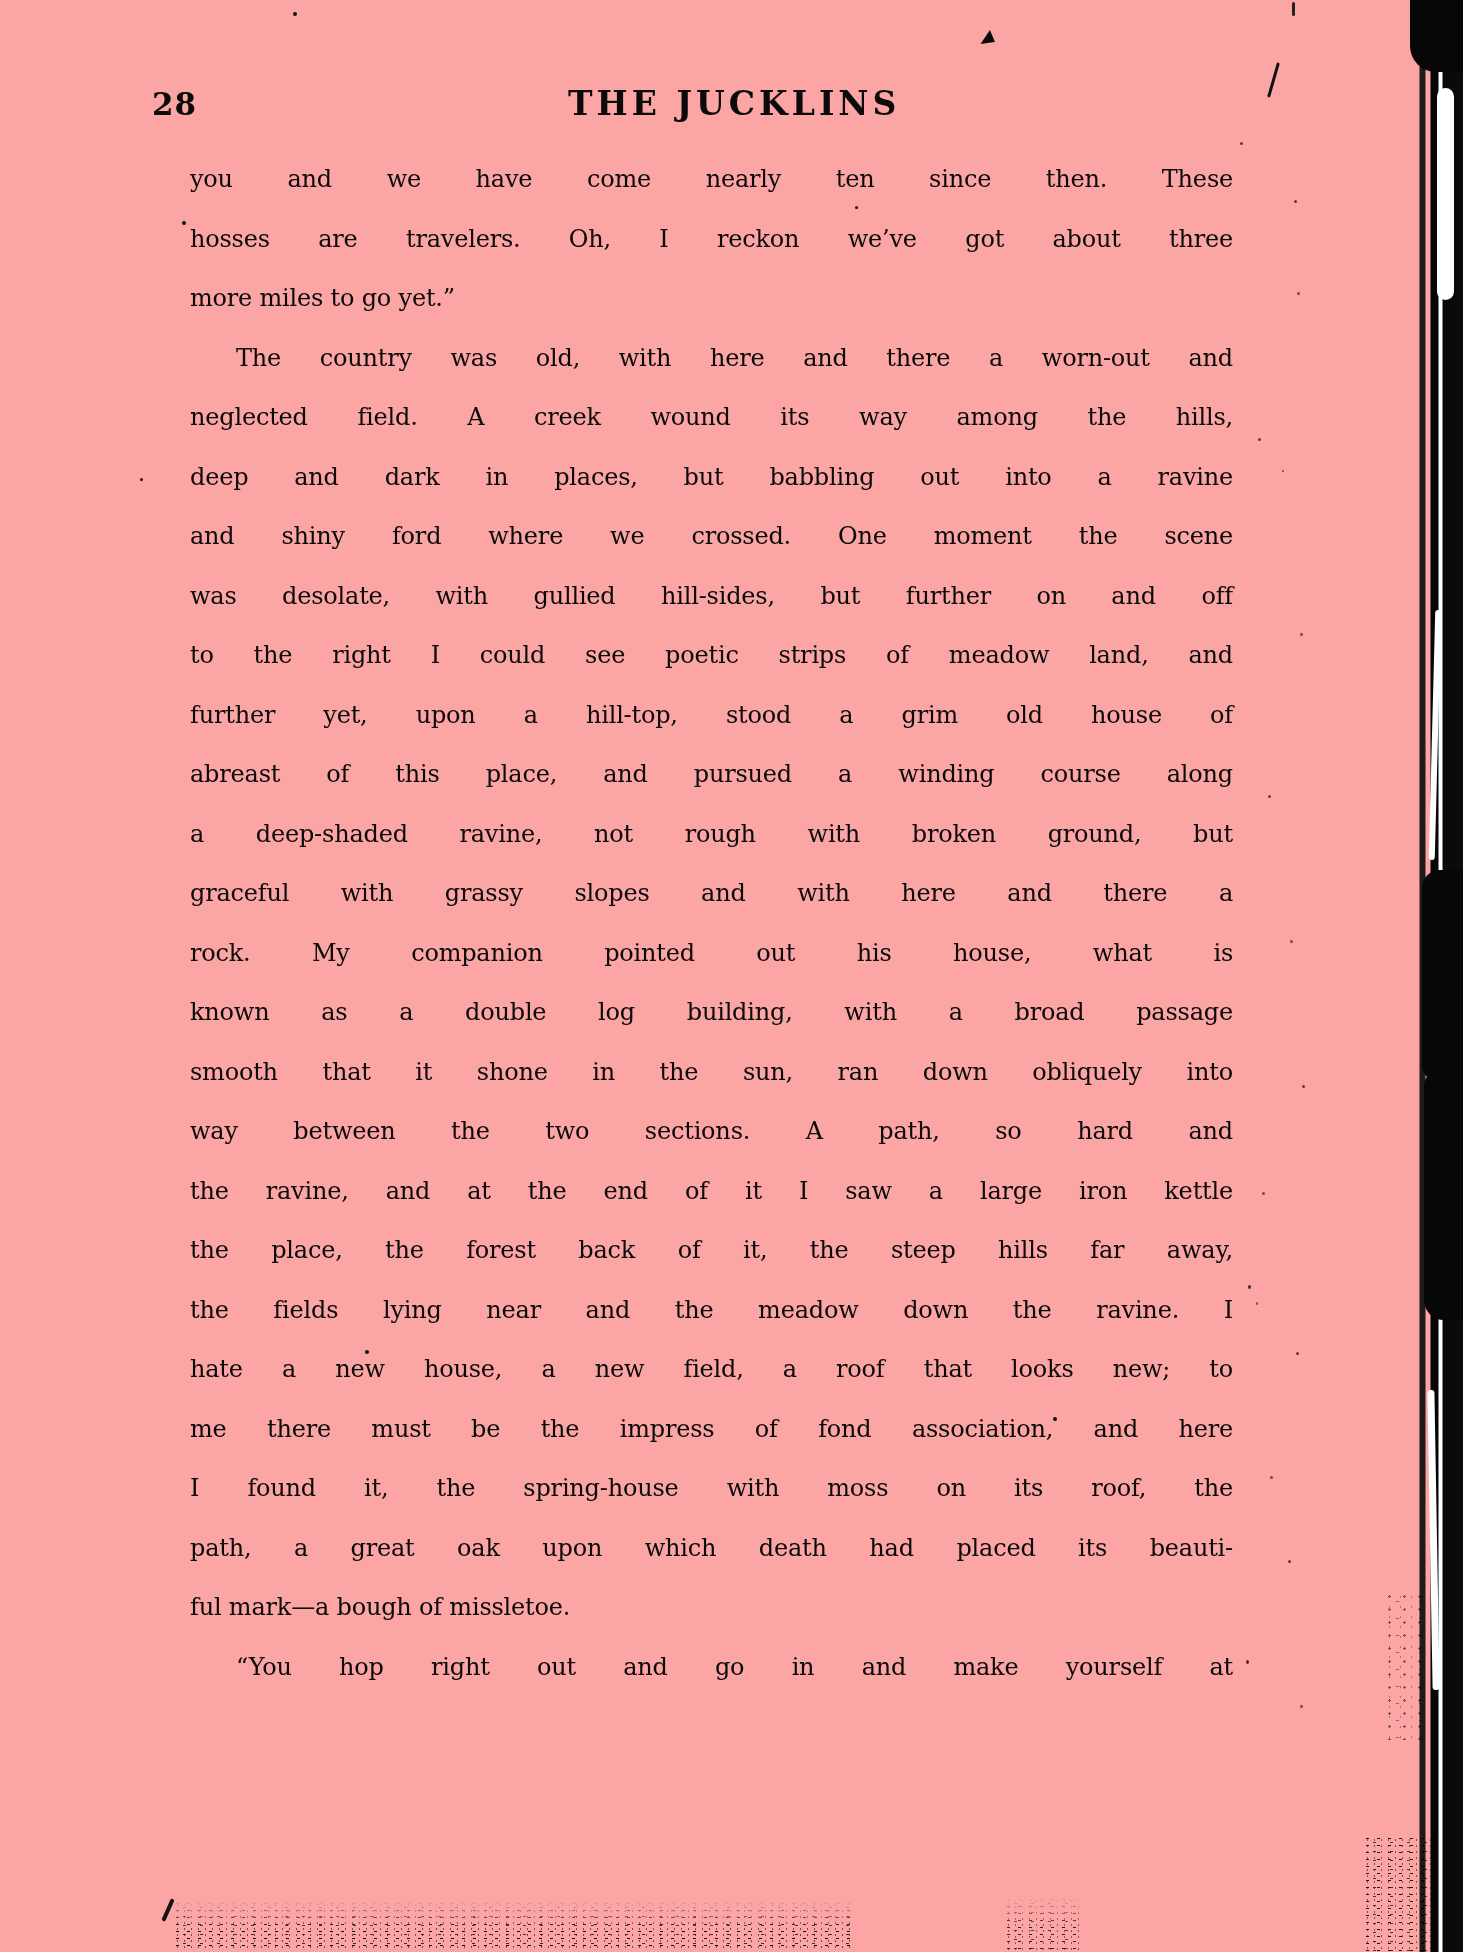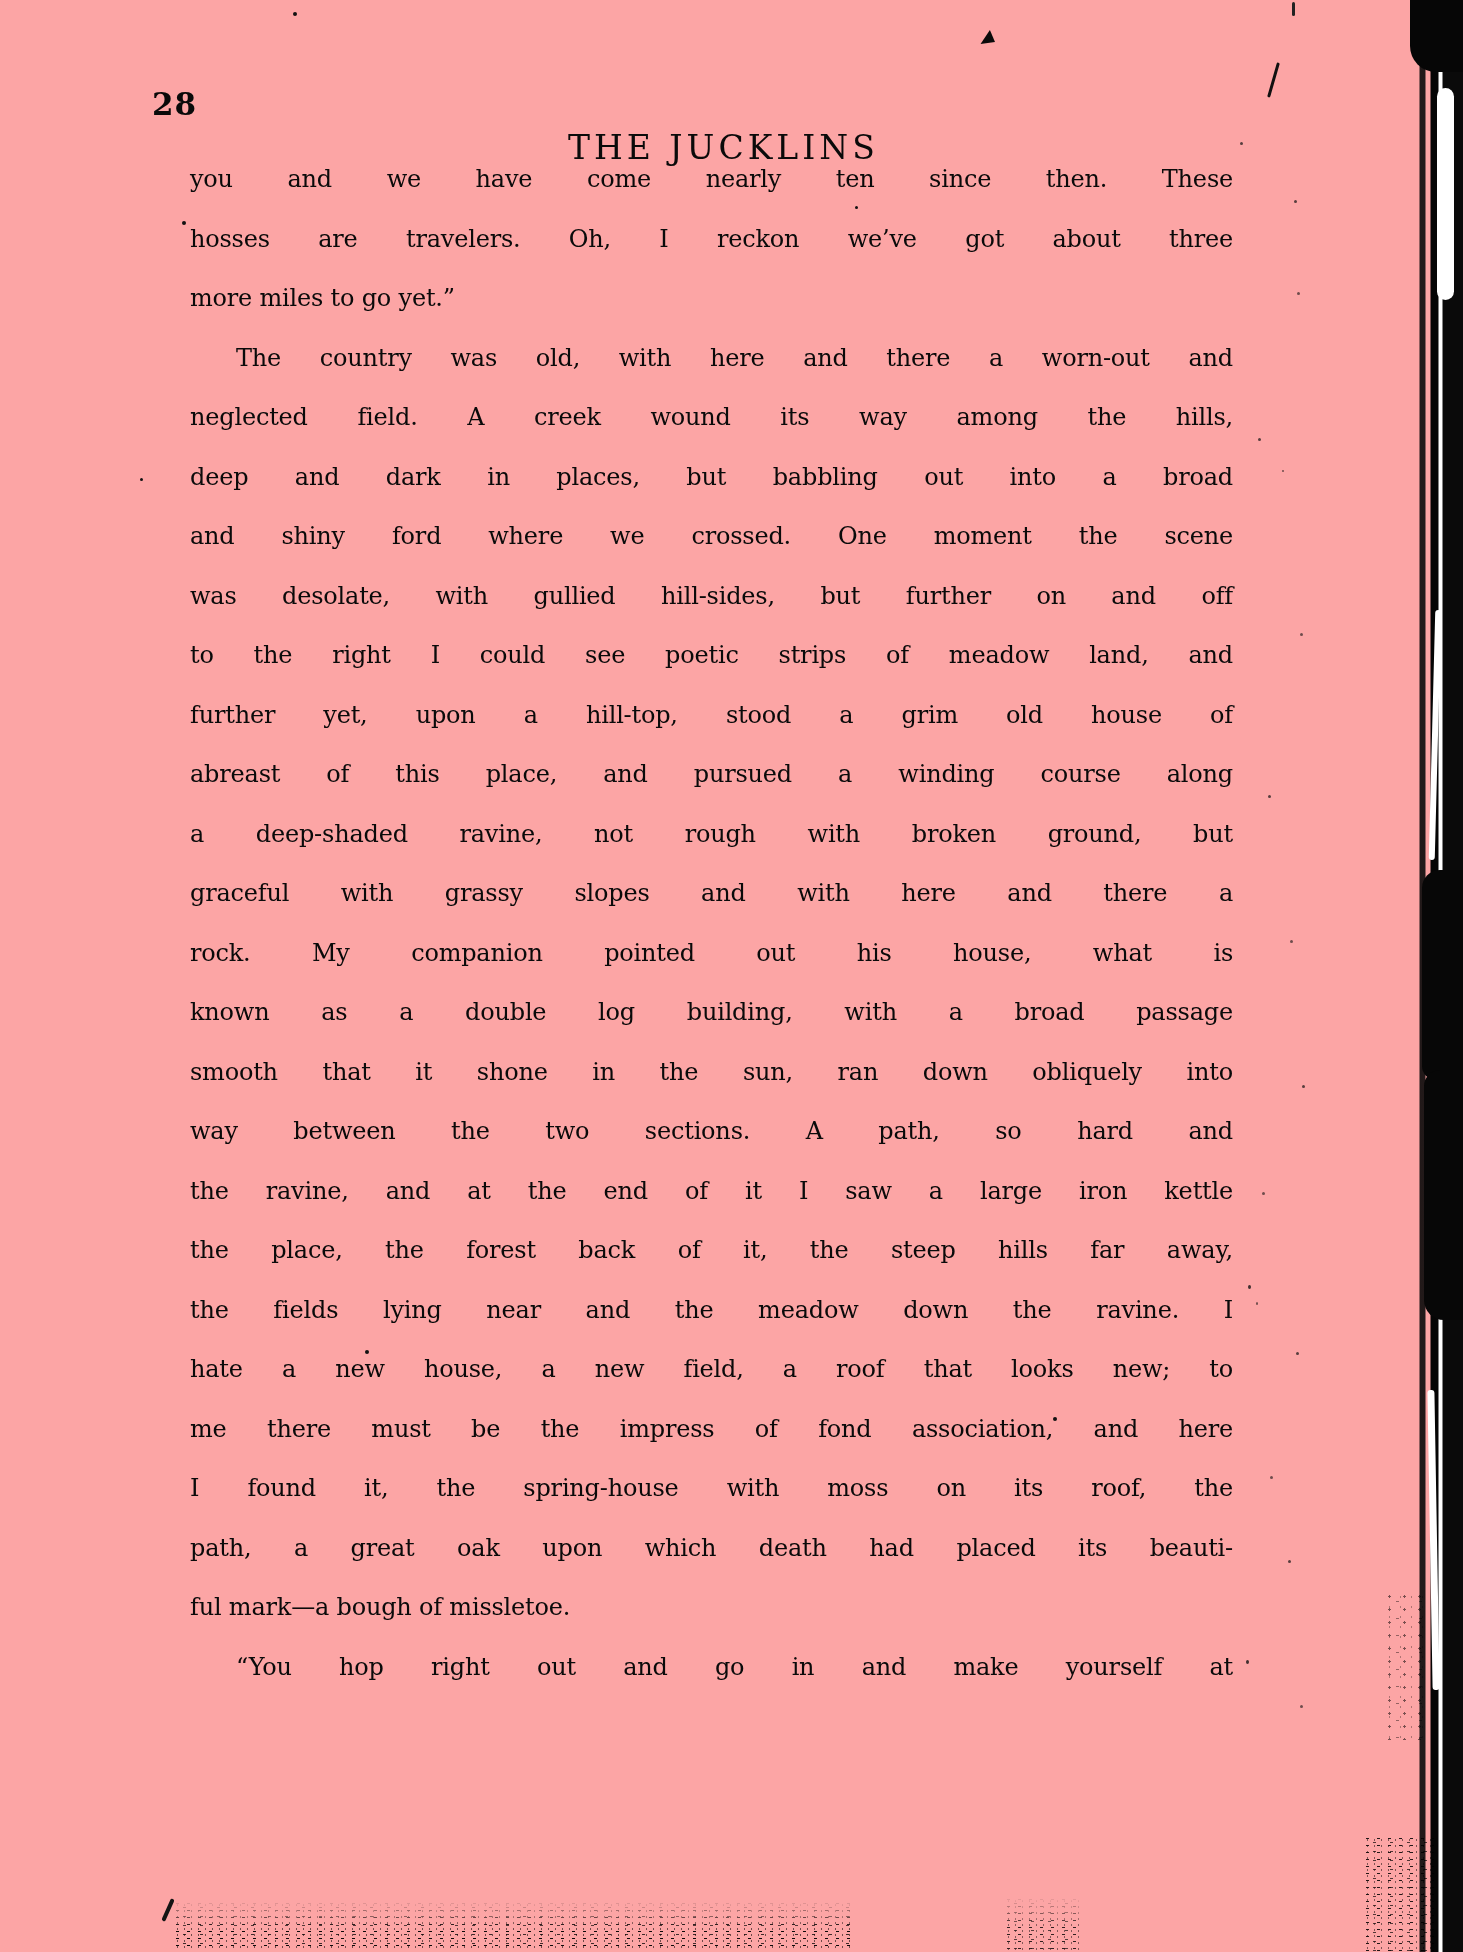--- a/index.html
+++ b/index.html
@@ -11,21 +11,21 @@
     font-family:"DejaVu Serif", serif;
     color:#0a0a0a;
   }
   
   .page-number{
     position:absolute;left:152px;top:86px;
     font-size:31px;font-weight:bold;letter-spacing:1px;
   }
   .running-title{
     position:absolute;left:568px;top:84px;
-    font-size:33px;font-weight:normal;letter-spacing:4px;white-space:nowrap;margin-top:44px;
+    font-size:33px;font-weight:bold;letter-spacing:4px;white-space:nowrap;
   }
   
   .body-text{
     position:absolute;left:190px;top:150px;width:1043px;
     font-size:24px;line-height:59.5px;letter-spacing:-0.2px;
   }
   .line{white-space:normal;text-align:justify;}
   .line.j{text-align-last:justify;}
   .line.indent{text-indent:46px;}
   
@@ -103,21 +103,21 @@
 
   <span class="page-number">28</span>
   <span class="running-title">THE JUCKLINS</span>
 
   <div class="body-text">
     <div class="line j">you and we have come nearly ten since then. These</div>
     <div class="line j">hosses are travelers. Oh, I reckon we’ve got about three</div>
     <div class="line">more miles to go yet.”</div>
     <div class="line j indent">The country was old, with here and there a worn-out and</div>
     <div class="line j">neglected field. A creek wound its way among the hills,</div>
-    <div class="line j">deep and dark in places, but babbling out into a broad</div>
+    <div class="line j">deep and dark in places, but babbling out into a ravine</div>
     <div class="line j">and shiny ford where we crossed. One moment the scene</div>
     <div class="line j">was desolate, with gullied hill-sides, but further on and off</div>
     <div class="line j">to the right I could see poetic strips of meadow land, and</div>
     <div class="line j">further yet, upon a hill-top, stood a grim old house of</div>
     <div class="line j">abreast of this place, and pursued a winding course along</div>
     <div class="line j">a deep-shaded ravine, not rough with broken ground, but</div>
     <div class="line j">graceful with grassy slopes and with here and there a</div>
     <div class="line j">rock. My companion pointed out his house, what is</div>
     <div class="line j">known as a double log building, with a broad passage</div>
     <div class="line j">smooth that it shone in the sun, ran down obliquely into</div>

